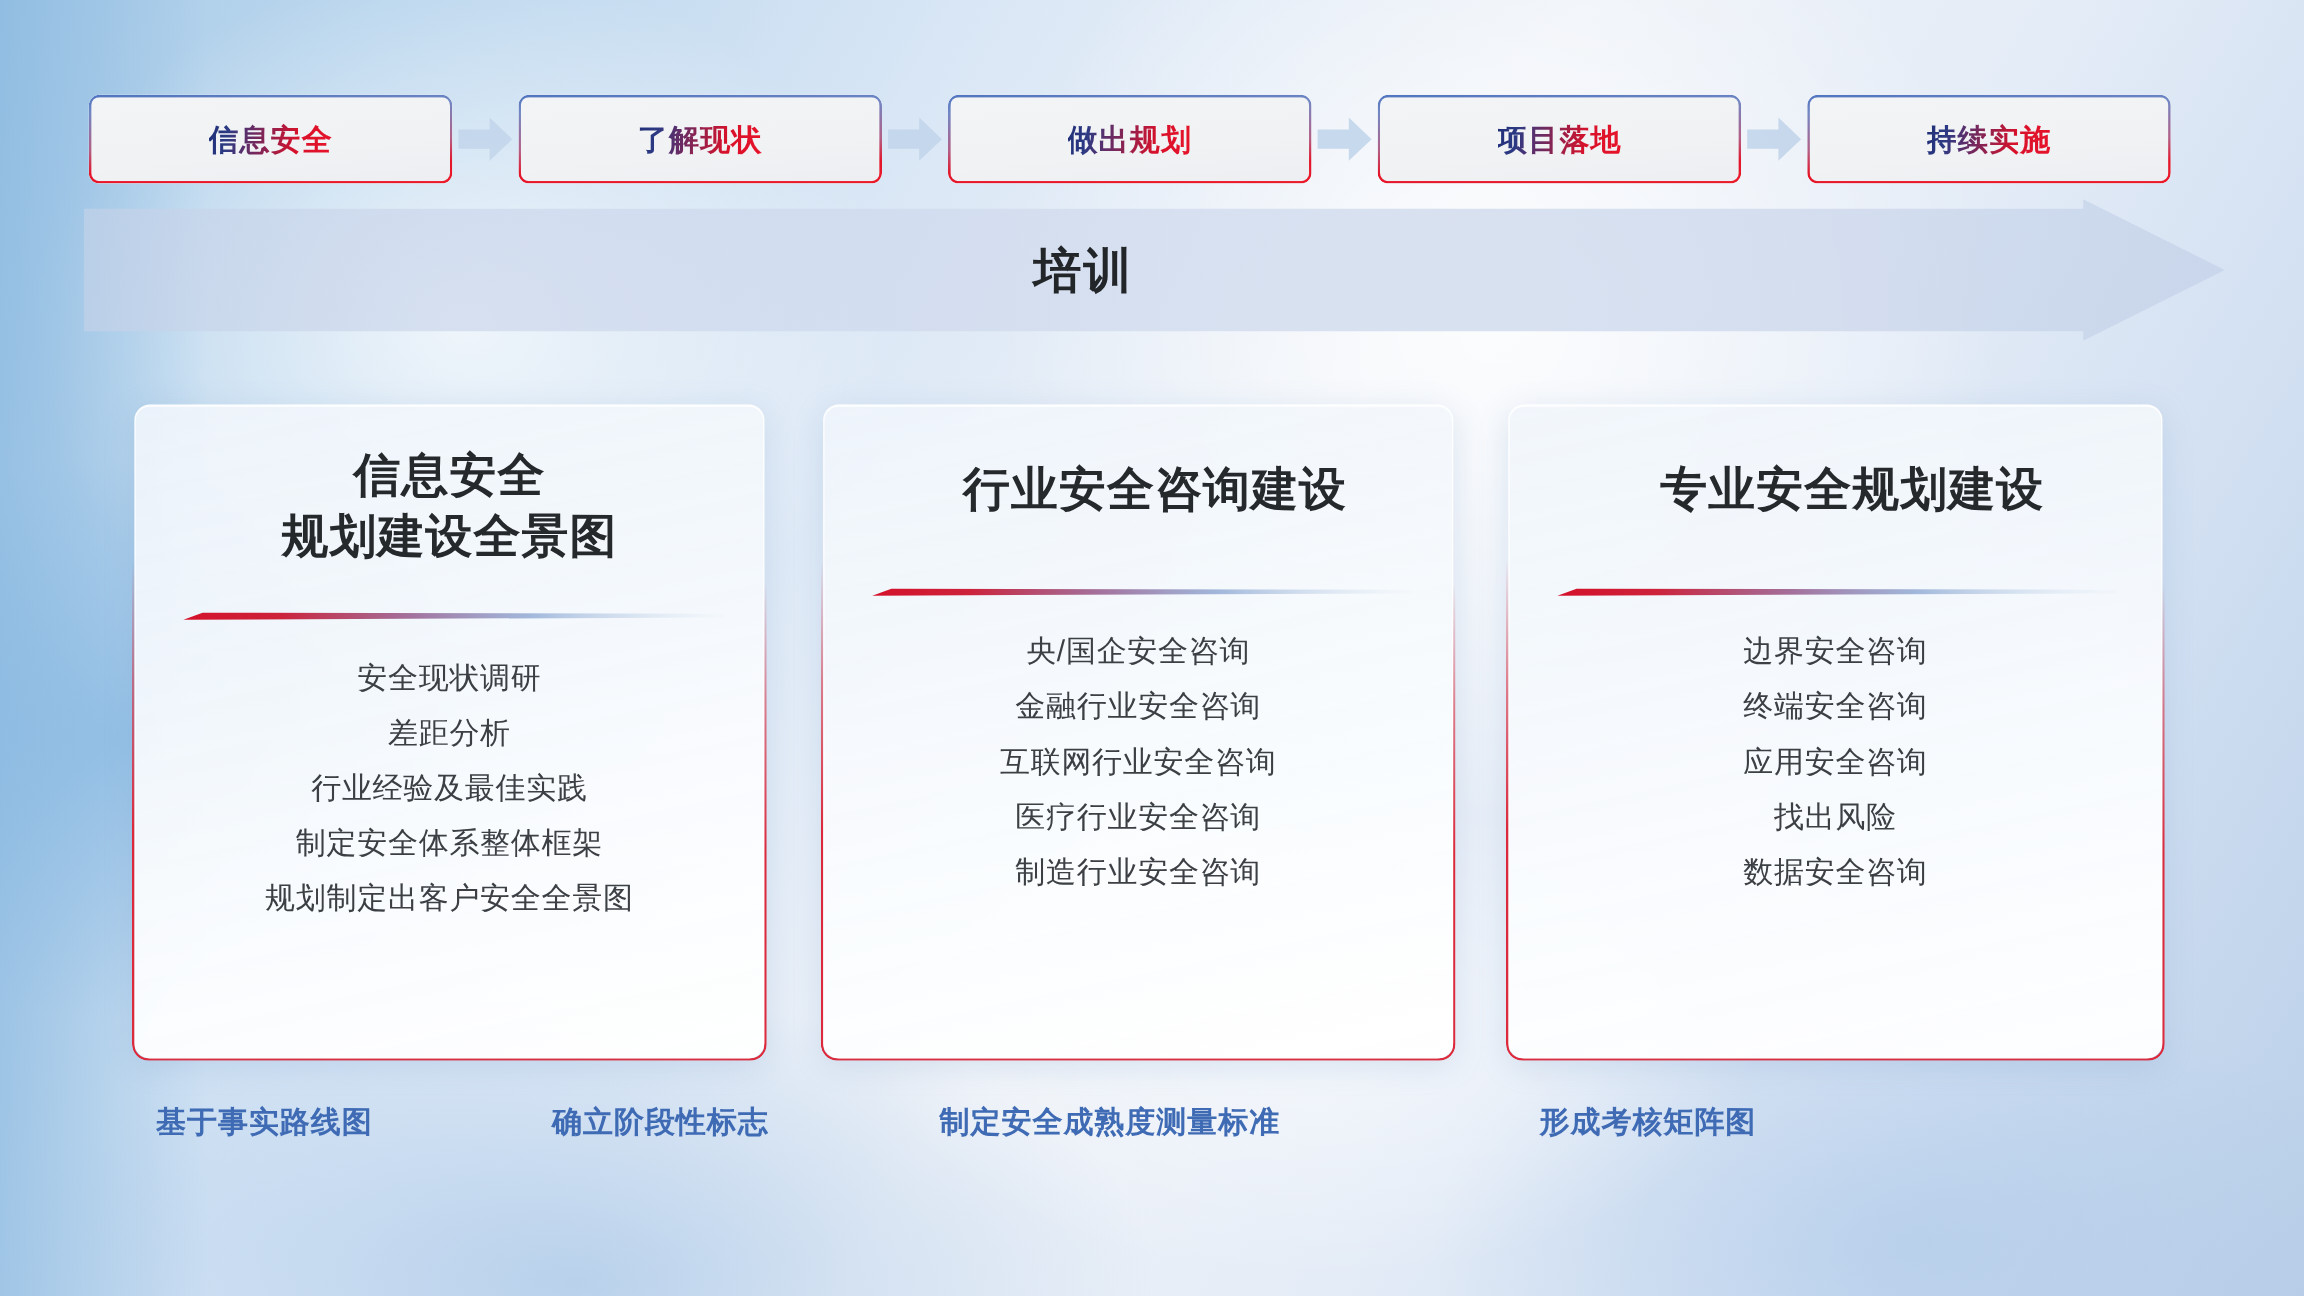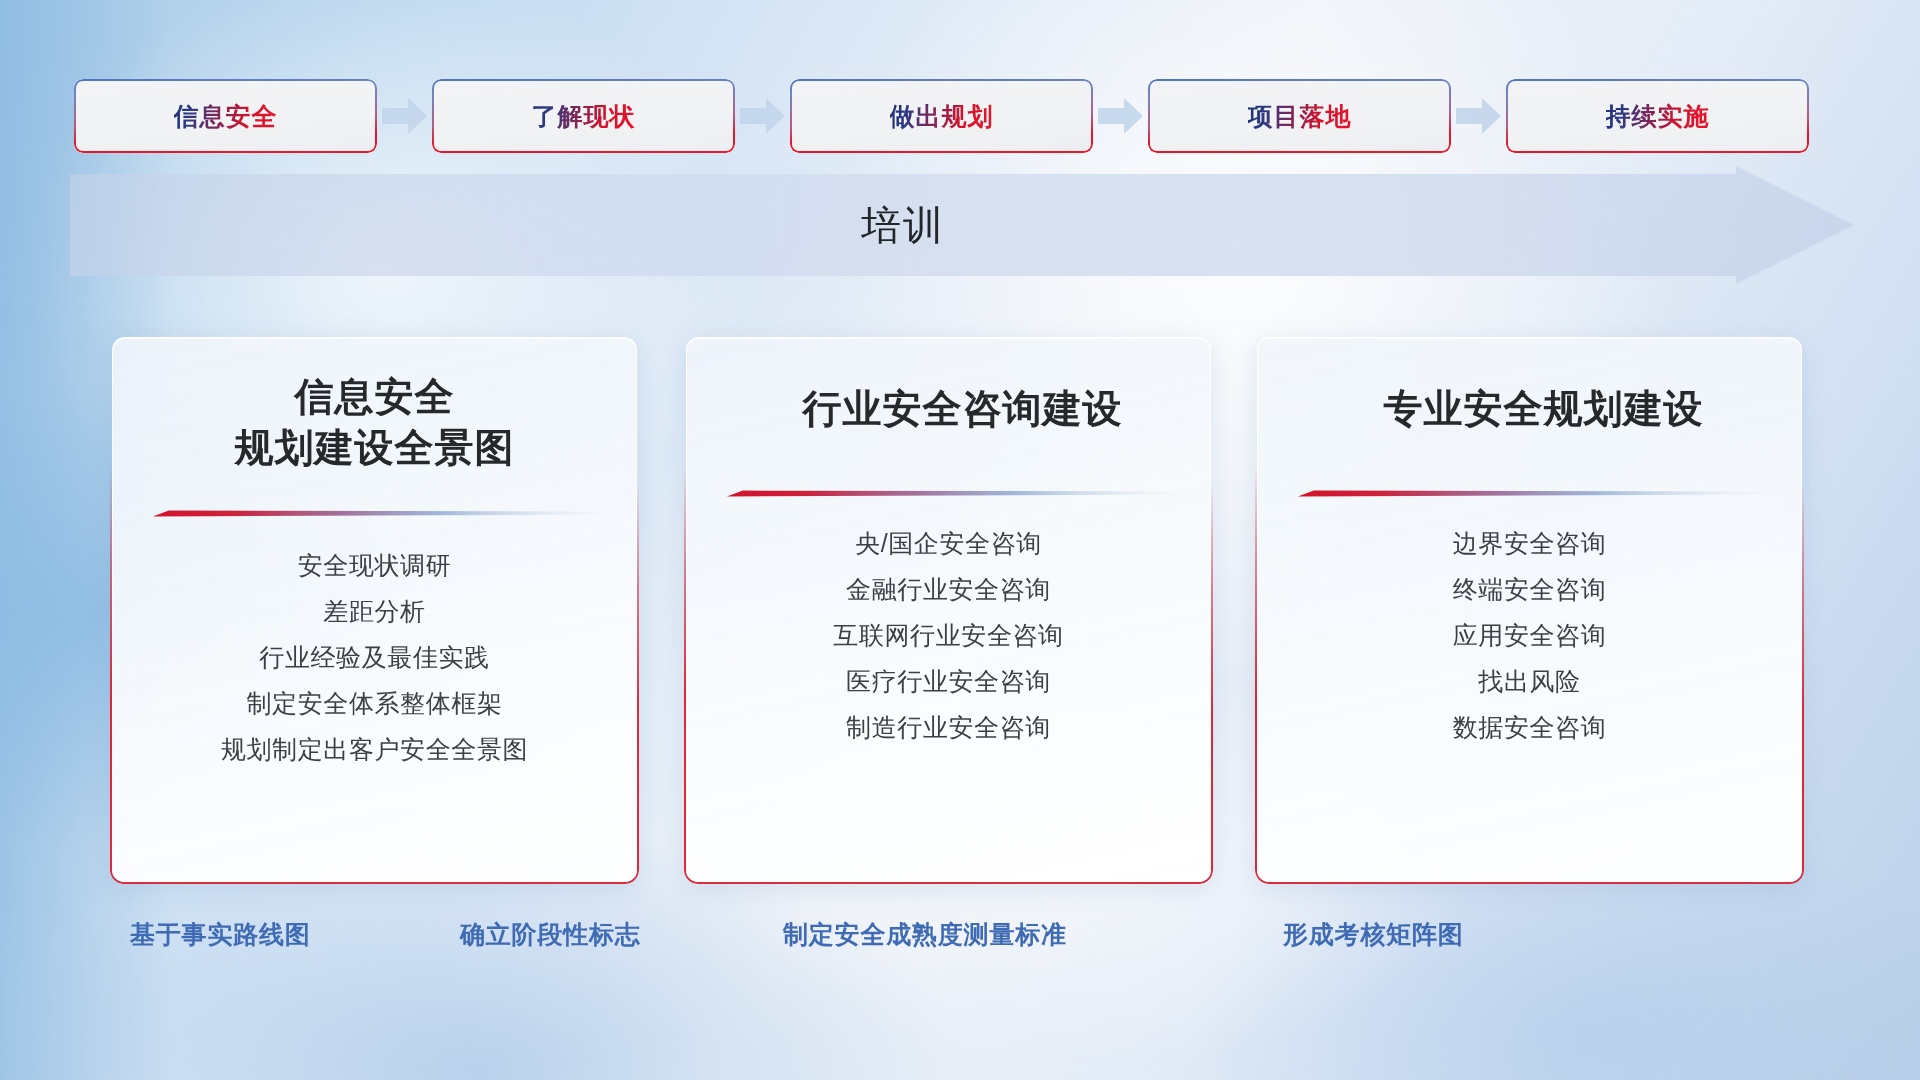--- a/index.html
+++ b/index.html
@@ -89,21 +89,21 @@
   .step-arrow svg { display:block; width:100%; height:100%; }
 
   
   #banner {
     position:absolute; left:70px; top:166px; width:1784px; height:118px;
   }
   #banner svg { position:absolute; inset:0; width:100%; height:100%; }
   #banner-label {
     position:absolute; left:0; right:118px; top:0; bottom:0;
     display:flex; align-items:center; justify-content:center;
-    font-size:40px; font-weight:400; color:#232629; letter-spacing:2px;
+    font-size:40px; font-weight:700; color:#232629; letter-spacing:2px;
   }
 
   
   #cards {
     position:absolute; left:112px; top:337px; width:1700px; height:570px;
   }
   .card {
     position:absolute; top:0; width:525px; height:545px;
   }
   .card.c1 { left:0; }

